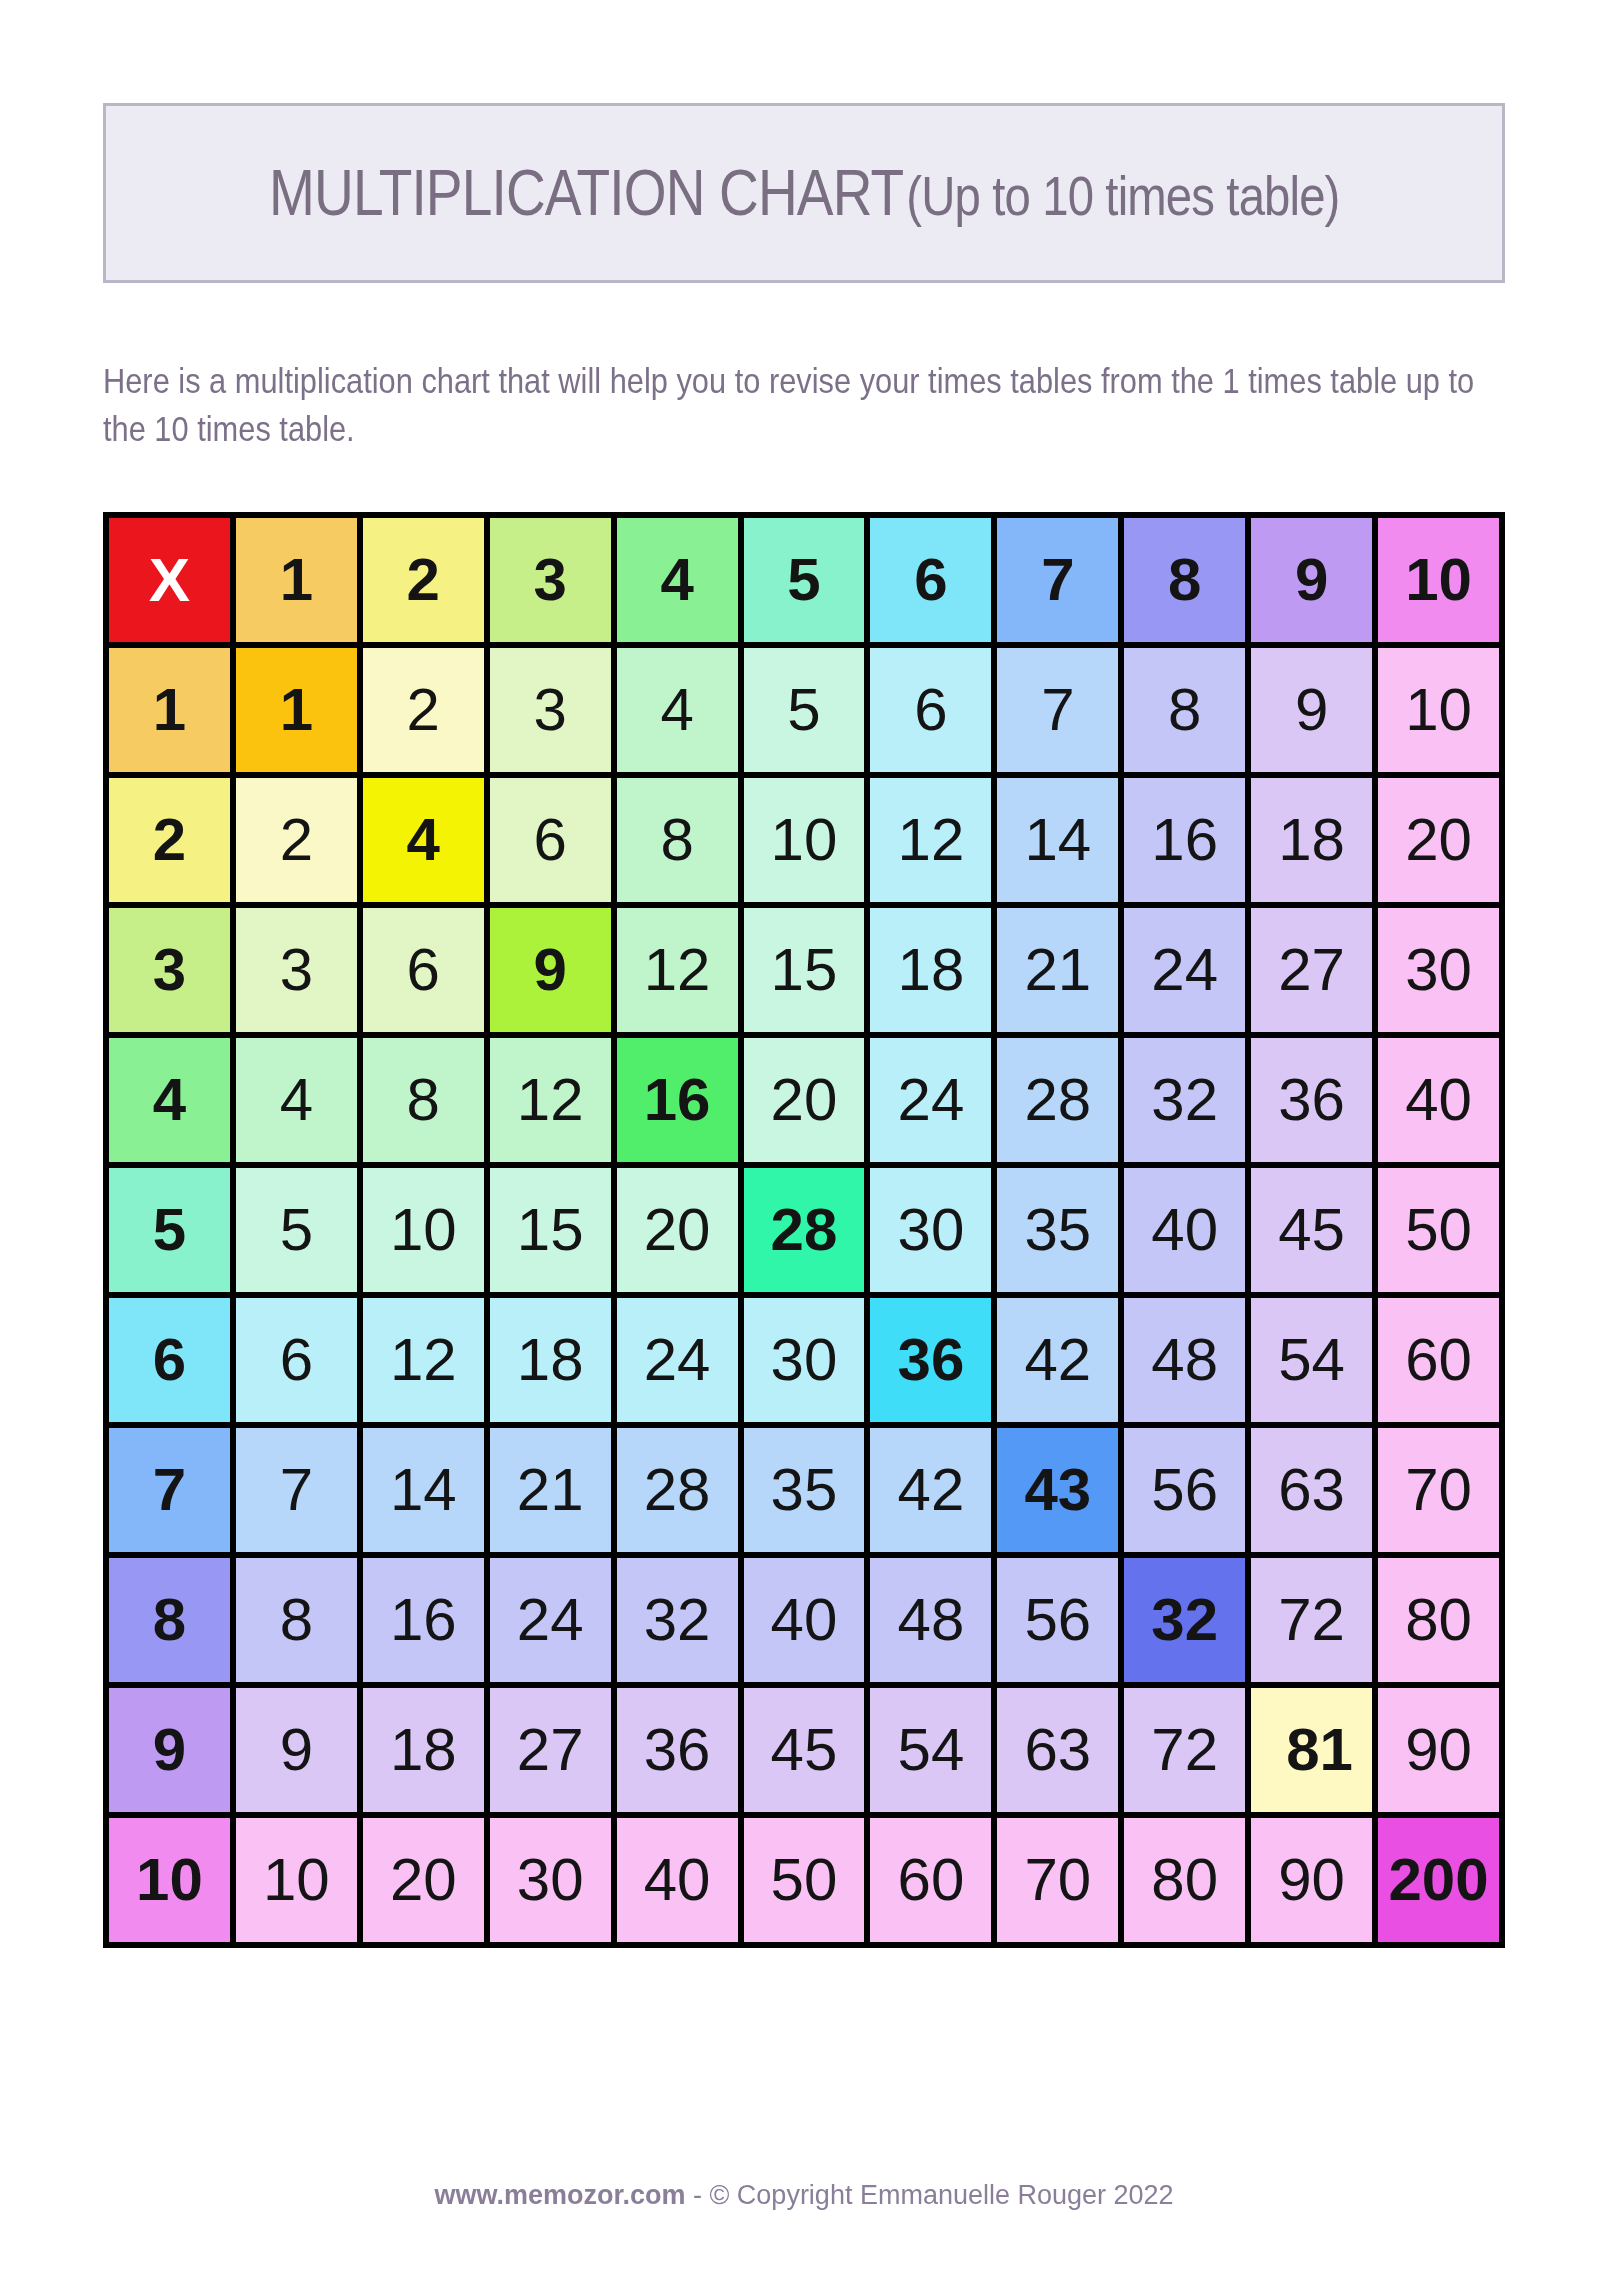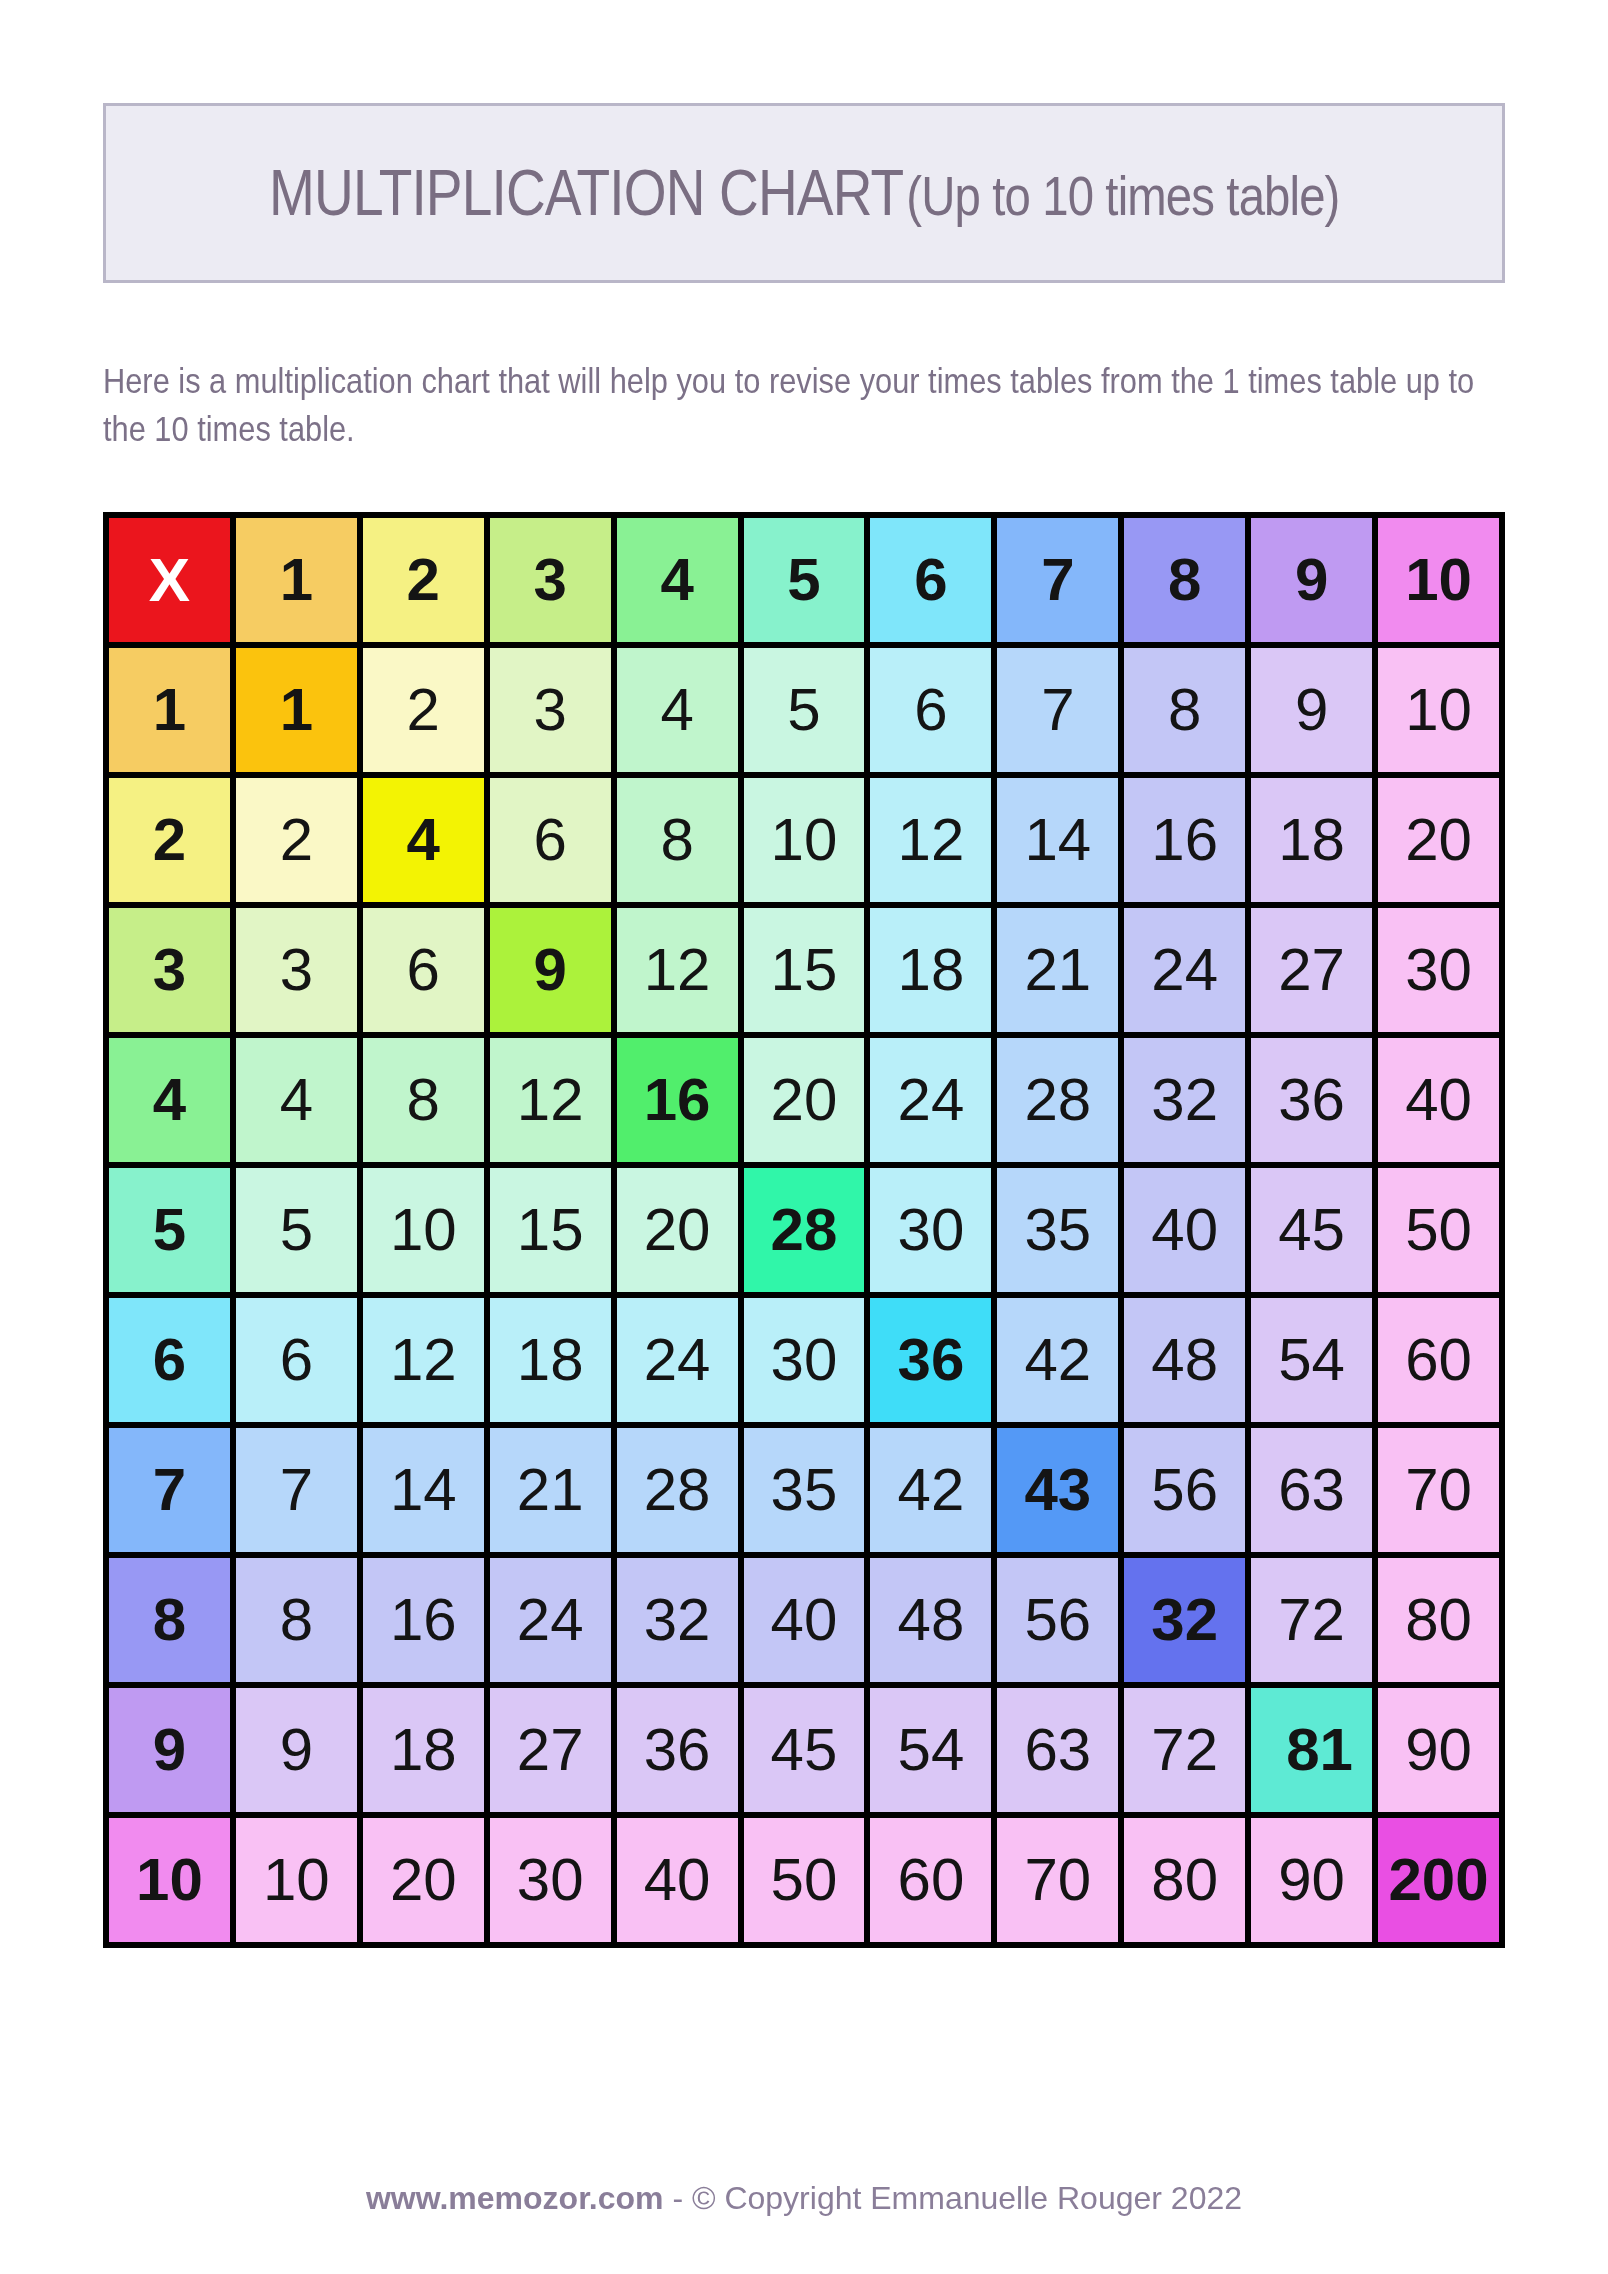--- a/index.html
+++ b/index.html
@@ -60,21 +60,21 @@
     font-size: 60px;
     color: #141414;
     font-weight: 400;
     overflow: hidden;
   }
   .cell.bold { font-weight: 700; }
   .cell.corner { color: #ffffff; font-weight: 700; font-size: 62px; }
   .footer {
     margin-top: 232px;
     text-align: center;
-    font-size: 32px;
+    font-size: 27px;
     color: #8A7E99;
     letter-spacing: 0px;
   }
   .footer .site { font-weight: 700; }
 </style>
 </head>
 <body>
 
 <div class="title-box">
   <div class="title-line">
@@ -187,21 +187,21 @@
     <div class="cell" style="background: rgb(249, 193, 244);">80</div>
     <div class="cell bold" style="background: rgb(191, 154, 242);">9</div>
     <div class="cell" style="background: rgb(218, 199, 246);">9</div>
     <div class="cell" style="background: rgb(218, 199, 246);">18</div>
     <div class="cell" style="background: rgb(218, 199, 246);">27</div>
     <div class="cell" style="background: rgb(218, 199, 246);">36</div>
     <div class="cell" style="background: rgb(218, 199, 246);">45</div>
     <div class="cell" style="background: rgb(218, 199, 246);">54</div>
     <div class="cell" style="background: rgb(218, 199, 246);">63</div>
     <div class="cell" style="background: rgb(218, 199, 246);">72</div>
-    <div class="cell bold" style="background: #5eead4; padding-left: 16px;">81</div>
+    <div class="cell bold" style="background: #fef9c3; padding-left: 16px;">81</div>
     <div class="cell" style="background: rgb(249, 193, 244);">90</div>
     <div class="cell bold" style="background: rgb(241, 139, 239);">10</div>
     <div class="cell" style="background: rgb(249, 193, 244);">10</div>
     <div class="cell" style="background: rgb(249, 193, 244);">20</div>
     <div class="cell" style="background: rgb(249, 193, 244);">30</div>
     <div class="cell" style="background: rgb(249, 193, 244);">40</div>
     <div class="cell" style="background: rgb(249, 193, 244);">50</div>
     <div class="cell" style="background: rgb(249, 193, 244);">60</div>
     <div class="cell" style="background: rgb(249, 193, 244);">70</div>
     <div class="cell" style="background: rgb(249, 193, 244);">80</div>

